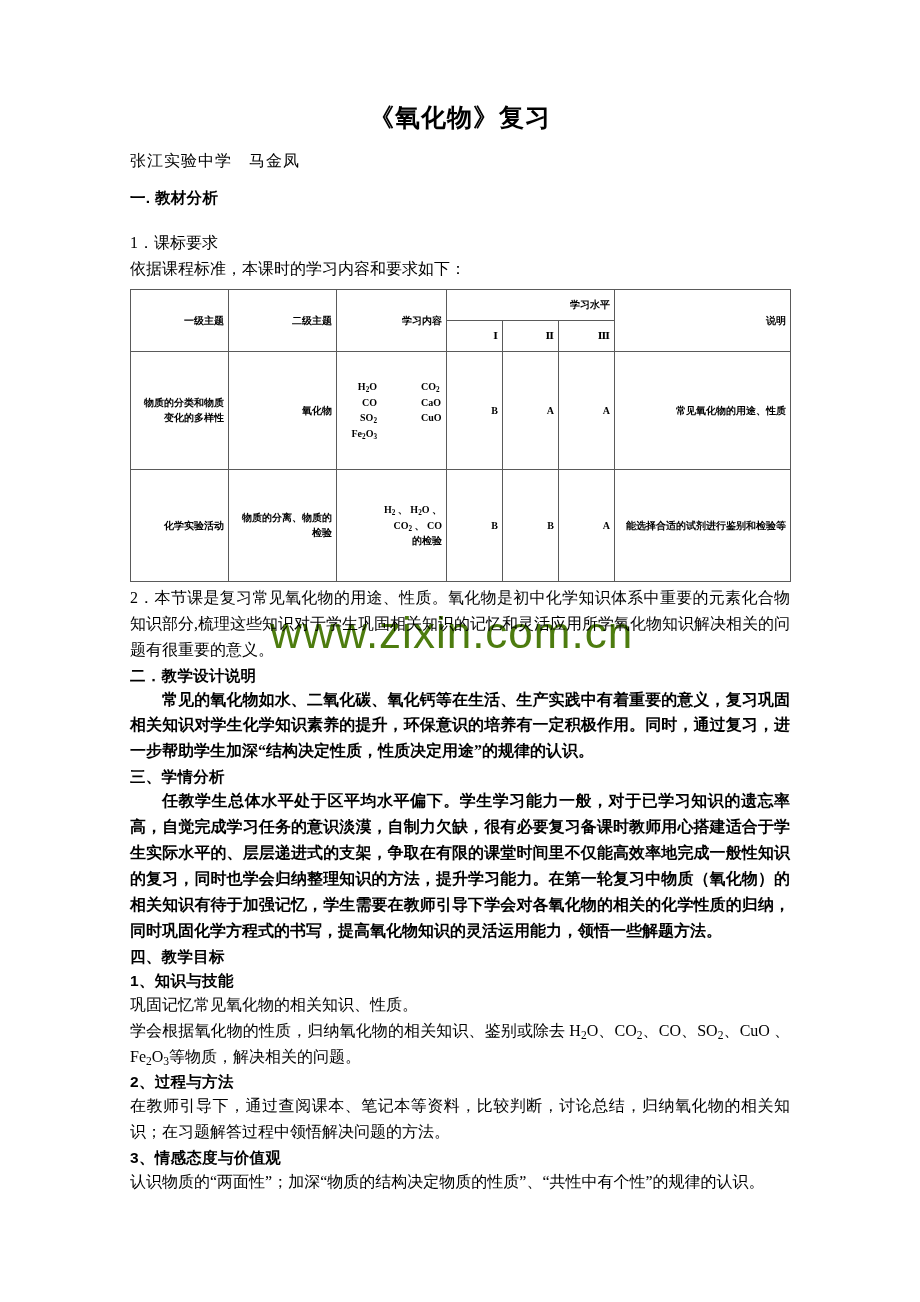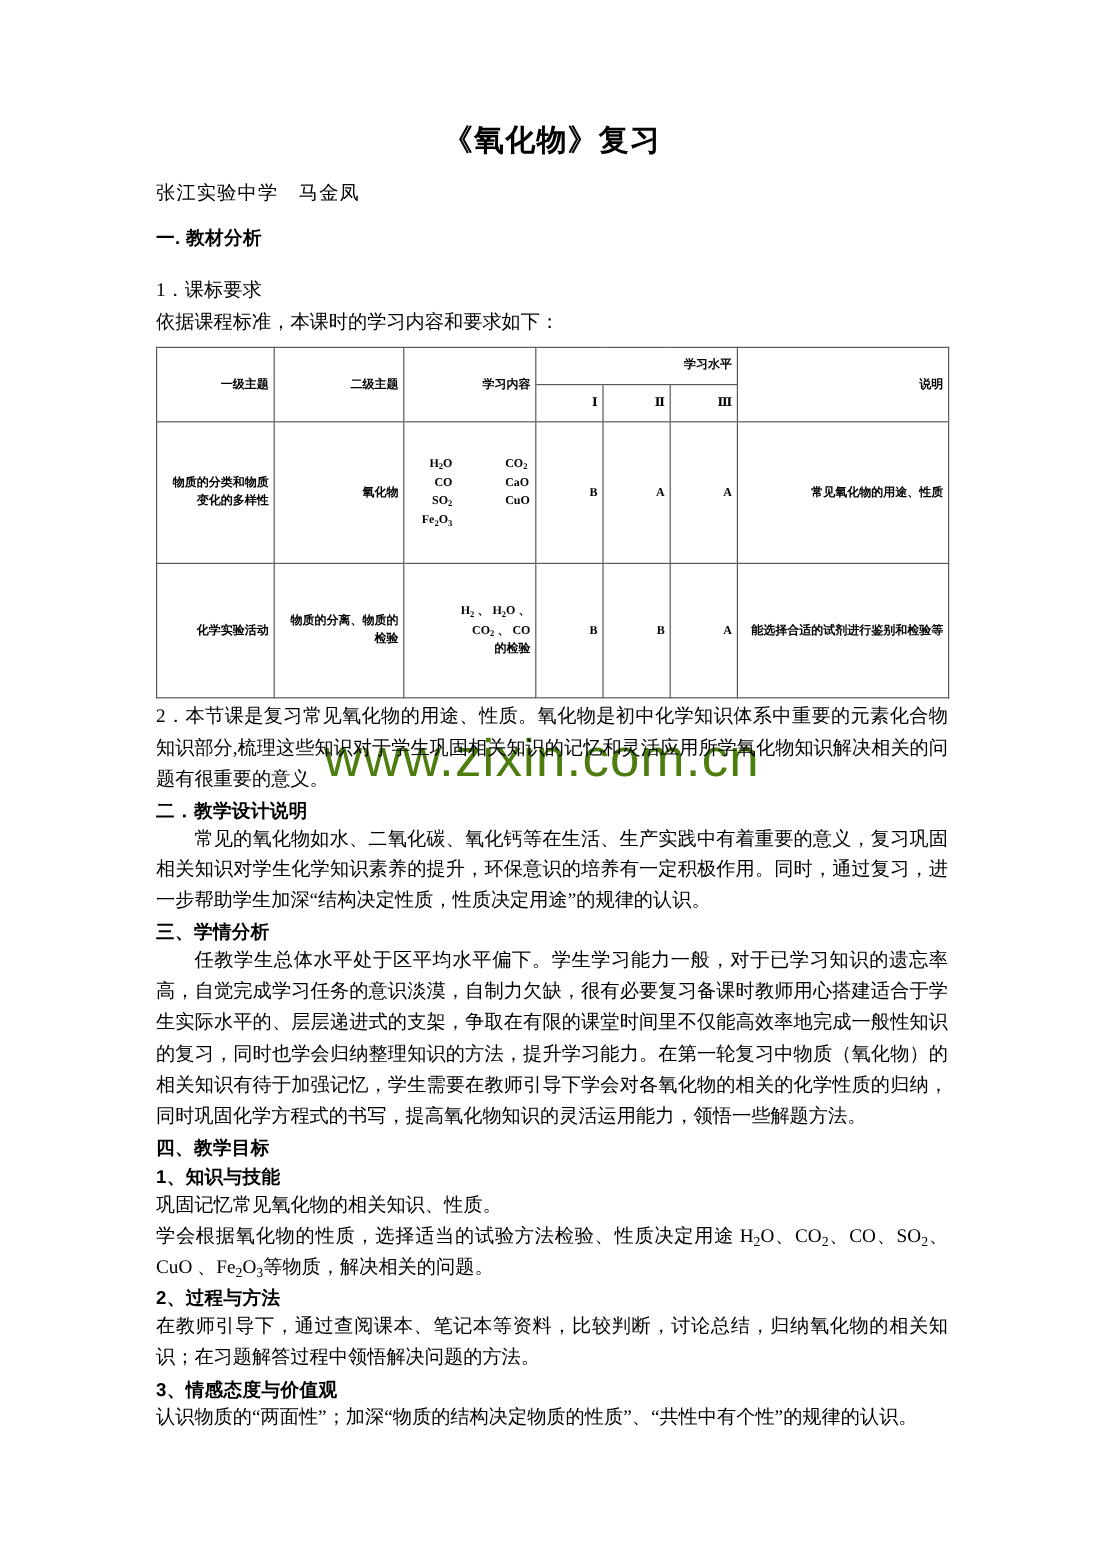--- a/index.html
+++ b/index.html
@@ -57,21 +57,21 @@
     letter-spacing: 0.3px;
   }
   .h-bold.tight { margin-top: 3px; }
   p.body-text {
     font-size: 16px;
     line-height: 1.62;
     margin: 0;
     text-align: justify;
     text-justify: inter-ideograph;
   }
-  p.indent { text-indent: 2em; }
+  p.indent { text-indent: 2em; font-weight: bold; }
 
   table.ke-table {
     border-collapse: collapse;
     width: 660px;
     margin-top: 7px;
     table-layout: fixed;
   }
   table.ke-table td, table.ke-table th {
     border: 1px solid #5a5a5a;
     font-size: 10px;
@@ -201,21 +201,21 @@
     <div class="h-bold tight">二．教学设计说明</div>
     <p class="body-text indent">常见的氧化物如水、二氧化碳、氧化钙等在生活、生产实践中有着重要的意义，复习巩固相关知识对学生化学知识素养的提升，环保意识的培养有一定积极作用。同时，通过复习，进一步帮助学生加深“结构决定性质，性质决定用途”的规律的认识。</p>
 
     <div class="h-bold tight">三、学情分析</div>
     <p class="body-text indent">任教学生总体水平处于区平均水平偏下。学生学习能力一般，对于已学习知识的遗忘率高，自觉完成学习任务的意识淡漠，自制力欠缺，很有必要复习备课时教师用心搭建适合于学生实际水平的、层层递进式的支架，争取在有限的课堂时间里不仅能高效率地完成一般性知识的复习，同时也学会归纳整理知识的方法，提升学习能力。在第一轮复习中物质（氧化物）的相关知识有待于加强记忆，学生需要在教师引导下学会对各氧化物的相关的化学性质的归纳，同时巩固化学方程式的书写，提高氧化物知识的灵活运用能力，领悟一些解题方法。</p>
 
     <div class="h-bold tight">四、教学目标</div>
 
     <div class="h-bold tight">1、知识与技能</div>
     <p class="body-text">巩固记忆常见氧化物的相关知识、性质。</p>
-    <p class="body-text"><span>学会根据氧化物的性质，选择适当的试验方法检验、性质决定用途 H</span><sub>2</sub><span>O、CO</span><sub>2</sub><span>、CO、SO</span><sub>2</sub><span>、CuO 、Fe</span><sub>2</sub><span>O</span><sub>3</sub><span>等物质，解决相关的问题。</span></p>
+    <p class="body-text"><span>学会根据氧化物的性质，归纳氧化物的相关知识、鉴别或除去 H</span><sub>2</sub><span>O、CO</span><sub>2</sub><span>、CO、SO</span><sub>2</sub><span>、CuO 、Fe</span><sub>2</sub><span>O</span><sub>3</sub><span>等物质，解决相关的问题。</span></p>
 
     <div class="h-bold tight">2、过程与方法</div>
     <p class="body-text">在教师引导下，通过查阅课本、笔记本等资料，比较判断，讨论总结，归纳氧化物的相关知识；在习题解答过程中领悟解决问题的方法。</p>
 
     <div class="h-bold tight">3、情感态度与价值观</div>
     <p class="body-text">认识物质的“两面性”；加深“物质的结构决定物质的性质”、“共性中有个性”的规律的认识。</p>
 
   </div>
 </div>
 

